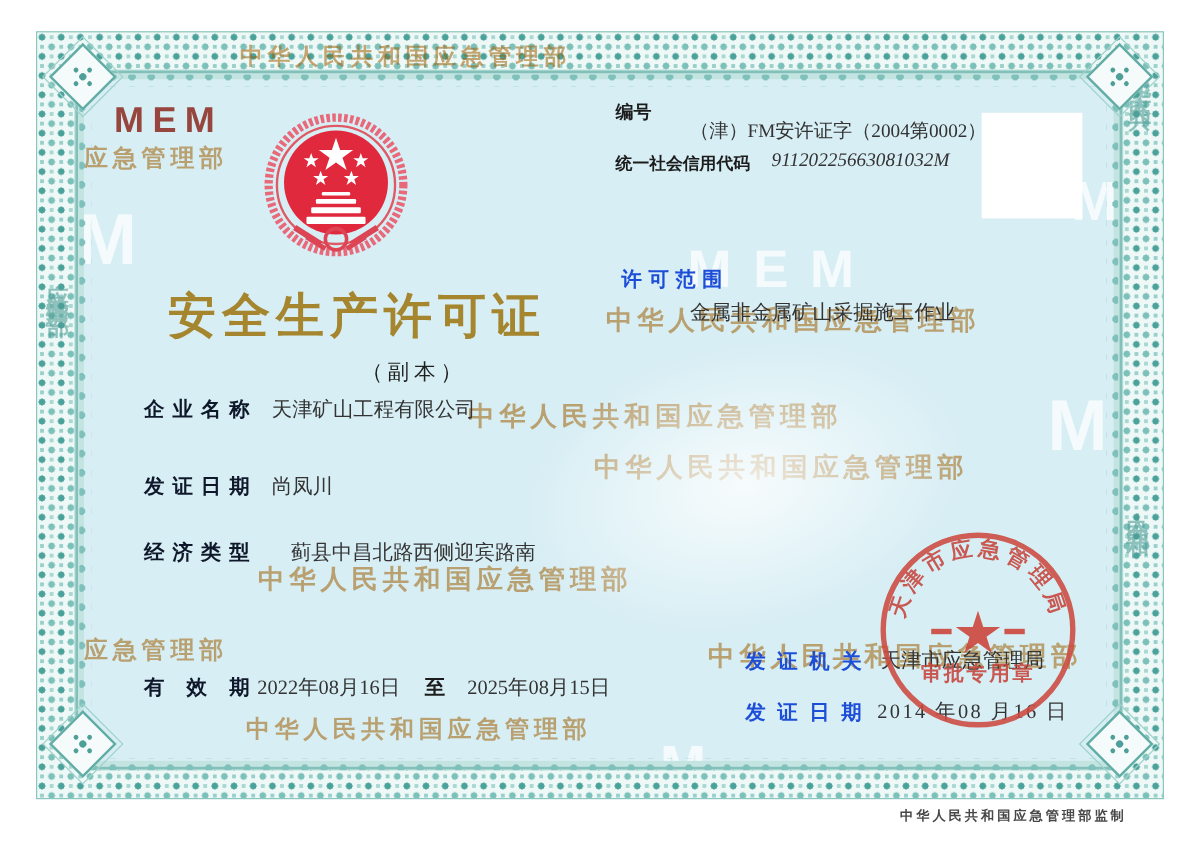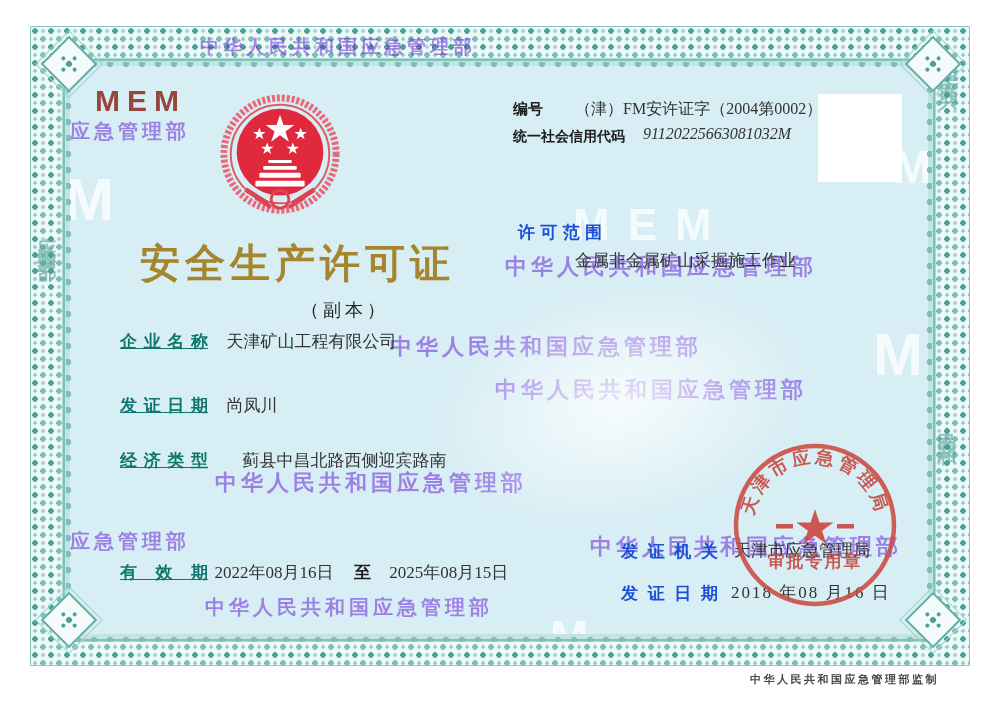--- a/index.html
+++ b/index.html
@@ -35,37 +35,37 @@
     background:radial-gradient(circle 5px at 8px 8px,#7fc0ba 60%,transparent 65%);
     background-size:10px 16px;background-repeat:repeat-y;}
   .diamond{position:absolute;width:36px;height:36px;background:#f4fbfa;
     border:2px solid #61ada6;outline:1px solid #9ed2cc;outline-offset:3px;
     transform:rotate(45deg);z-index:3;}
   .diamond::after{content:"";position:absolute;left:15px;top:15px;width:6px;height:6px;
     border-radius:50%;background:#4e9f98;
     box-shadow:0 -8px 0 -1px #4e9f98, 0 8px 0 -1px #4e9f98, -8px 0 0 -1px #4e9f98, 8px 0 0 -1px #4e9f98;}
 
   
-  .wm{position:absolute;color:#6d28d9;opacity:.55;white-space:nowrap;
+  .wm{position:absolute;color:#a16207;opacity:.55;white-space:nowrap;
       font-weight:bold;letter-spacing:4px;pointer-events:none;}
   .wm.big{color:#ffffff;opacity:.75;font-size:58px;letter-spacing:18px;}
   .wm.vert{writing-mode:vertical-rl;letter-spacing:6px;opacity:.6;color:#4f9e97;}
   .sheen{position:absolute;left:430px;top:285px;width:380px;height:240px;
     background:radial-gradient(ellipse at center, rgba(255,255,255,.8) 0%, rgba(255,255,255,0) 70%);
     transform:rotate(-12deg);z-index:4;pointer-events:none;}
 
   
   .content{position:absolute;left:0;top:0;width:1000px;height:707px;z-index:5;}
   .abs{position:absolute;white-space:nowrap;}
   .mem{font-size:30px;font-weight:bold;letter-spacing:7px;color:#96463c;}
   .title{font-size:40px;font-weight:bold;letter-spacing:5px;color:#a5862e;}
   .subtitle{font-size:18px;font-weight:normal;letter-spacing:4px;color:#1f1f1f;
     width:200px;text-align:center;}
-  .flabel{display:inline-block;width:88px;font-size:17px;font-weight:bold;color:#0f766e;
-    text-align:justify;text-align-last:justify;text-decoration:underline;}
+  .flabel{display:inline-block;width:88px;font-size:17px;font-weight:bold;color:#0f172a;
+    text-align:justify;text-align-last:justify;}
   .fvalue{font-size:17px;color:#333;font-family:"Liberation Serif", serif;}
   .rlabel{display:inline-block;font-size:17px;font-weight:bold;color:#1d4ed8;
     text-align:justify;text-align-last:justify;}
   .small-label{font-size:15px;font-weight:bold;color:#1c1c1c;}
   .joiner{font-size:17px;font-weight:bold;color:#1c1c1c;margin:0 14px 0 16px;}
   .photo-box{position:absolute;left:818px;top:94px;width:84px;height:88px;background:#ffffff;}
   .imprint{font-size:11px;font-weight:bold;letter-spacing:2.5px;color:#474747;
     font-family:"Liberation Serif", serif;}
   .seal-wrap{position:absolute;left:730px;top:443px;width:170px;height:170px;
     z-index:6;opacity:.88;pointer-events:none;}
@@ -127,21 +127,21 @@
       <rect x="44" y="79" width="42" height="5" rx="1"></rect>
       <rect x="40" y="87" width="50" height="6" rx="1"></rect>
     </g>
     <g stroke="#dd4454" fill="none">
       <circle cx="65" cy="106" r="9" stroke-width="3"></circle>
       <path d="M30 96 L52 110 M100 96 L78 110" stroke-width="5"></path>
       <path d="M40 104 L56 114 M90 104 L74 114" stroke-width="4"></path>
     </g>
   </svg>
 
-  <span class="abs small-label" style="left:513px;top:100px;">编号</span>
+  <span class="abs small-label" style="left:513px;top:84px;">编号</span>
   <span class="abs fvalue" style="left:575px;top:99px;font-size:16px;">（津）FM安许证字（2004第0002）</span>
   <span class="abs small-label" style="left:513px;top:128px;font-size:14px;">统一社会信用代码</span>
   <span class="abs fvalue" style="left:643px;top:125px;font-size:16px;font-style:italic;">91120225663081032M</span>
 
   <div class="photo-box"></div>
 
   <span class="abs title" style="left:140px;top:236px;">安全生产许可证</span>
   <span class="abs subtitle" style="left:245px;top:298px;">（副本）</span>
 
   <span class="abs rlabel" style="left:518px;top:221px;width:84px;">许可范围</span>
@@ -162,21 +162,21 @@
   <div class="abs" style="left:120px;top:561px;">
     <span class="flabel">有效期</span>
     <span class="fvalue" style="margin-left:2px;">2022年08月16日</span>
     <span class="joiner">至</span>
     <span class="fvalue">2025年08月15日</span>
   </div>
 
   <span class="abs rlabel" style="left:621px;top:540px;width:97px;">发证机关</span>
   <span class="abs fvalue" style="left:734px;top:539px;">天津市应急管理局</span>
   <span class="abs rlabel" style="left:621px;top:582px;width:97px;">发证日期</span>
-  <span class="abs fvalue" style="left:731px;top:581px;letter-spacing:2px;">2018 年08 月16 日</span>
+  <span class="abs fvalue" style="left:731px;top:581px;letter-spacing:2px;">2014 年08 月16 日</span>
 
   <span class="abs imprint" style="left:750px;top:672px;">中华人民共和国应急管理部监制</span>
 </div>
 
 <svg class="seal-wrap" viewBox="0 0 170 170">
   <defs>
     <path id="ringPath" d="M 26.7,103.2 A 62,62 0 1 1 143.3,103.2" fill="none"></path>
   </defs>
   <circle cx="85" cy="82" r="79" fill="none" stroke="#cd4a41" stroke-width="4.5"></circle>
   <polygon fill="#cc4339" points="85,66 89.4,79.4 103.5,79.4 92.1,87.7 96.4,101.1 85,92.8 73.6,101.1 77.9,87.7 66.5,79.4 80.6,79.4"></polygon>

